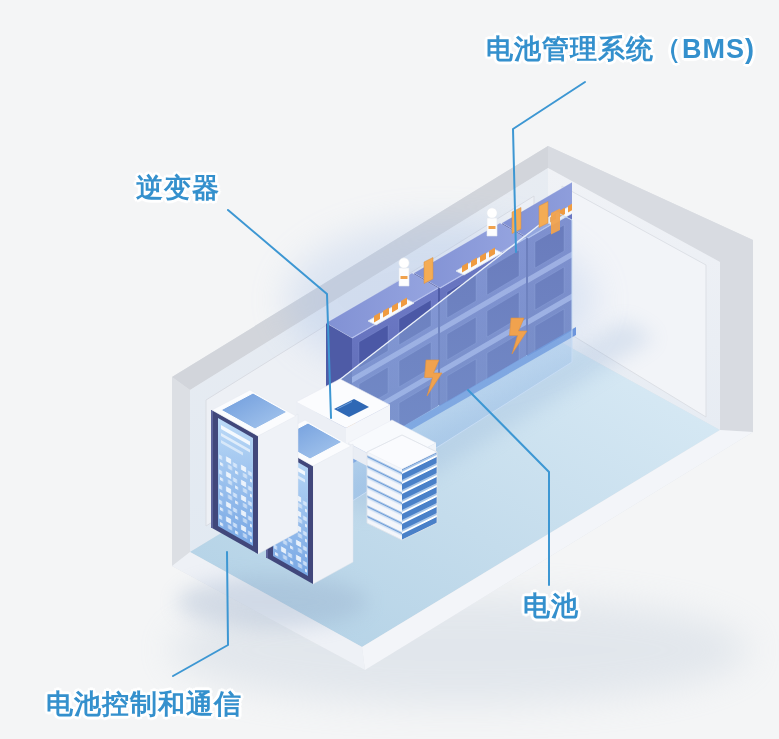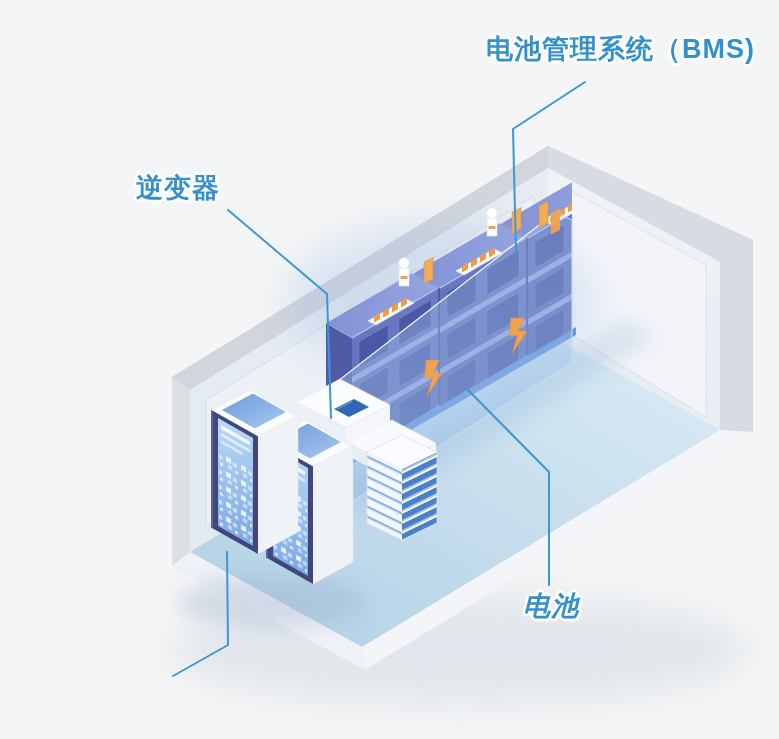--- a/index.html
+++ b/index.html
@@ -5,21 +5,21 @@
   html,body{margin:0;padding:0;background:#f4f5f6;}
   .canvas{position:relative;width:779px;height:739px;background:#f4f5f6;overflow:hidden;
           font-family:"Liberation Sans","DejaVu Sans",sans-serif;}
   .scene{position:absolute;left:0;top:0;}
   .callout{position:absolute;font-weight:bold;font-size:27px;letter-spacing:1px;color:#3490cd;
            white-space:nowrap;
            text-shadow:-2px -2px 0 #fff,2px -2px 0 #fff,-2px 2px 0 #fff,2px 2px 0 #fff,
                        0 -3px 1px #fff,0 3px 1px #fff,-3px 0 1px #fff,3px 0 1px #fff;}
   #label-bms{left:486px;top:31px;}
   #label-inverter{left:136px;top:161px;margin-top:9px;}
-  #label-battery{left:523px;top:588px;font-style:italic;}
+  #label-battery{left:523px;top:588px;}
   #label-control{left:46px;top:686px;}
 </style>
 </head>
 <body>
 
 <div class="canvas">
 
 <svg class="scene" width="779" height="739" viewBox="0 0 779 739">
   <defs>
     <linearGradient id="wallL" x1="0" y1="0" x2="0.35" y2="1">
@@ -200,14 +200,15 @@
     <polyline points="585,82 513,129 516,252"></polyline>
     <polyline points="228,210 327,294 331,418"></polyline>
     <polyline points="468,390 549,472 549,585"></polyline>
     <polyline points="227,552 228,645 173,676"></polyline>
   </g>
 </svg>
 
 <div class="callout" id="label-bms">电池管理系统（BMS)</div>
 <div class="callout" id="label-inverter">逆变器</div>
 <div class="callout" id="label-battery">电池</div>
+<div class="callout" id="label-control">电池控制和通信</div>
 
 </div>
 
 </body></html>

